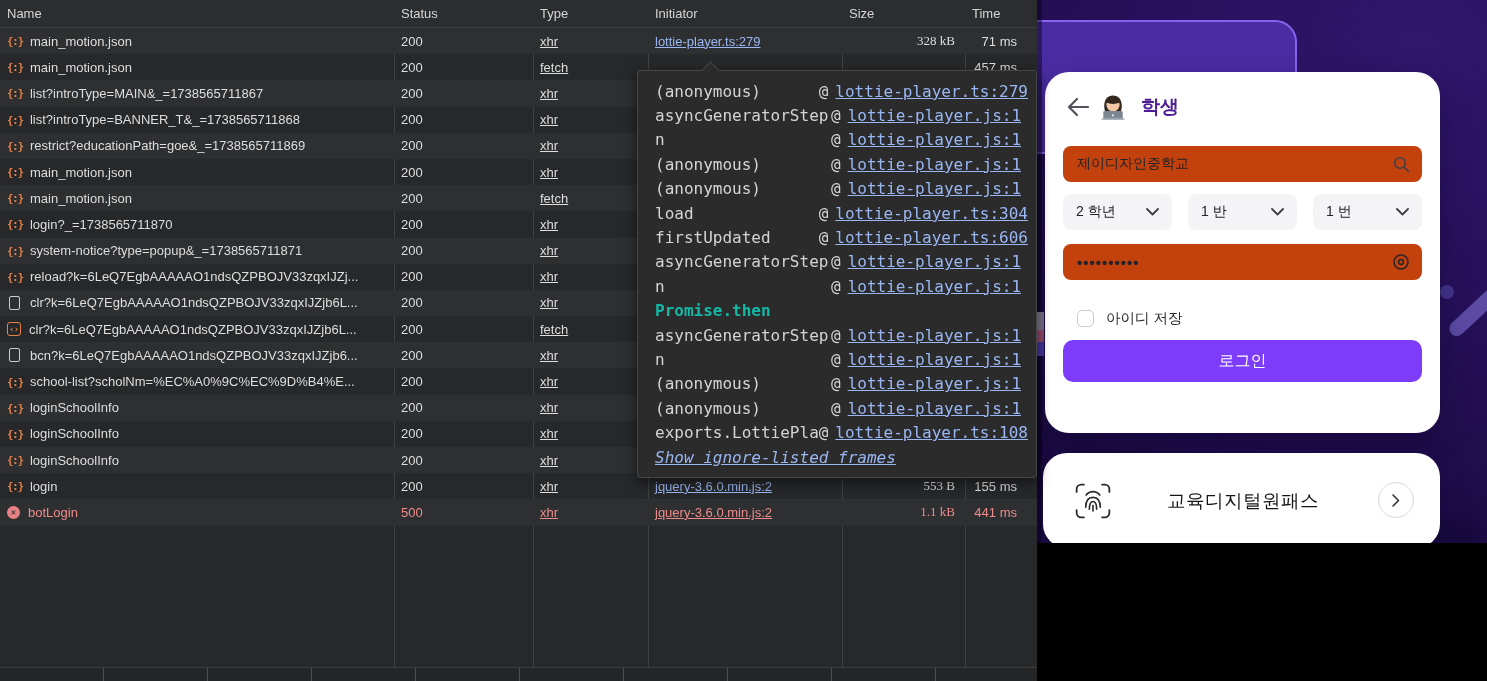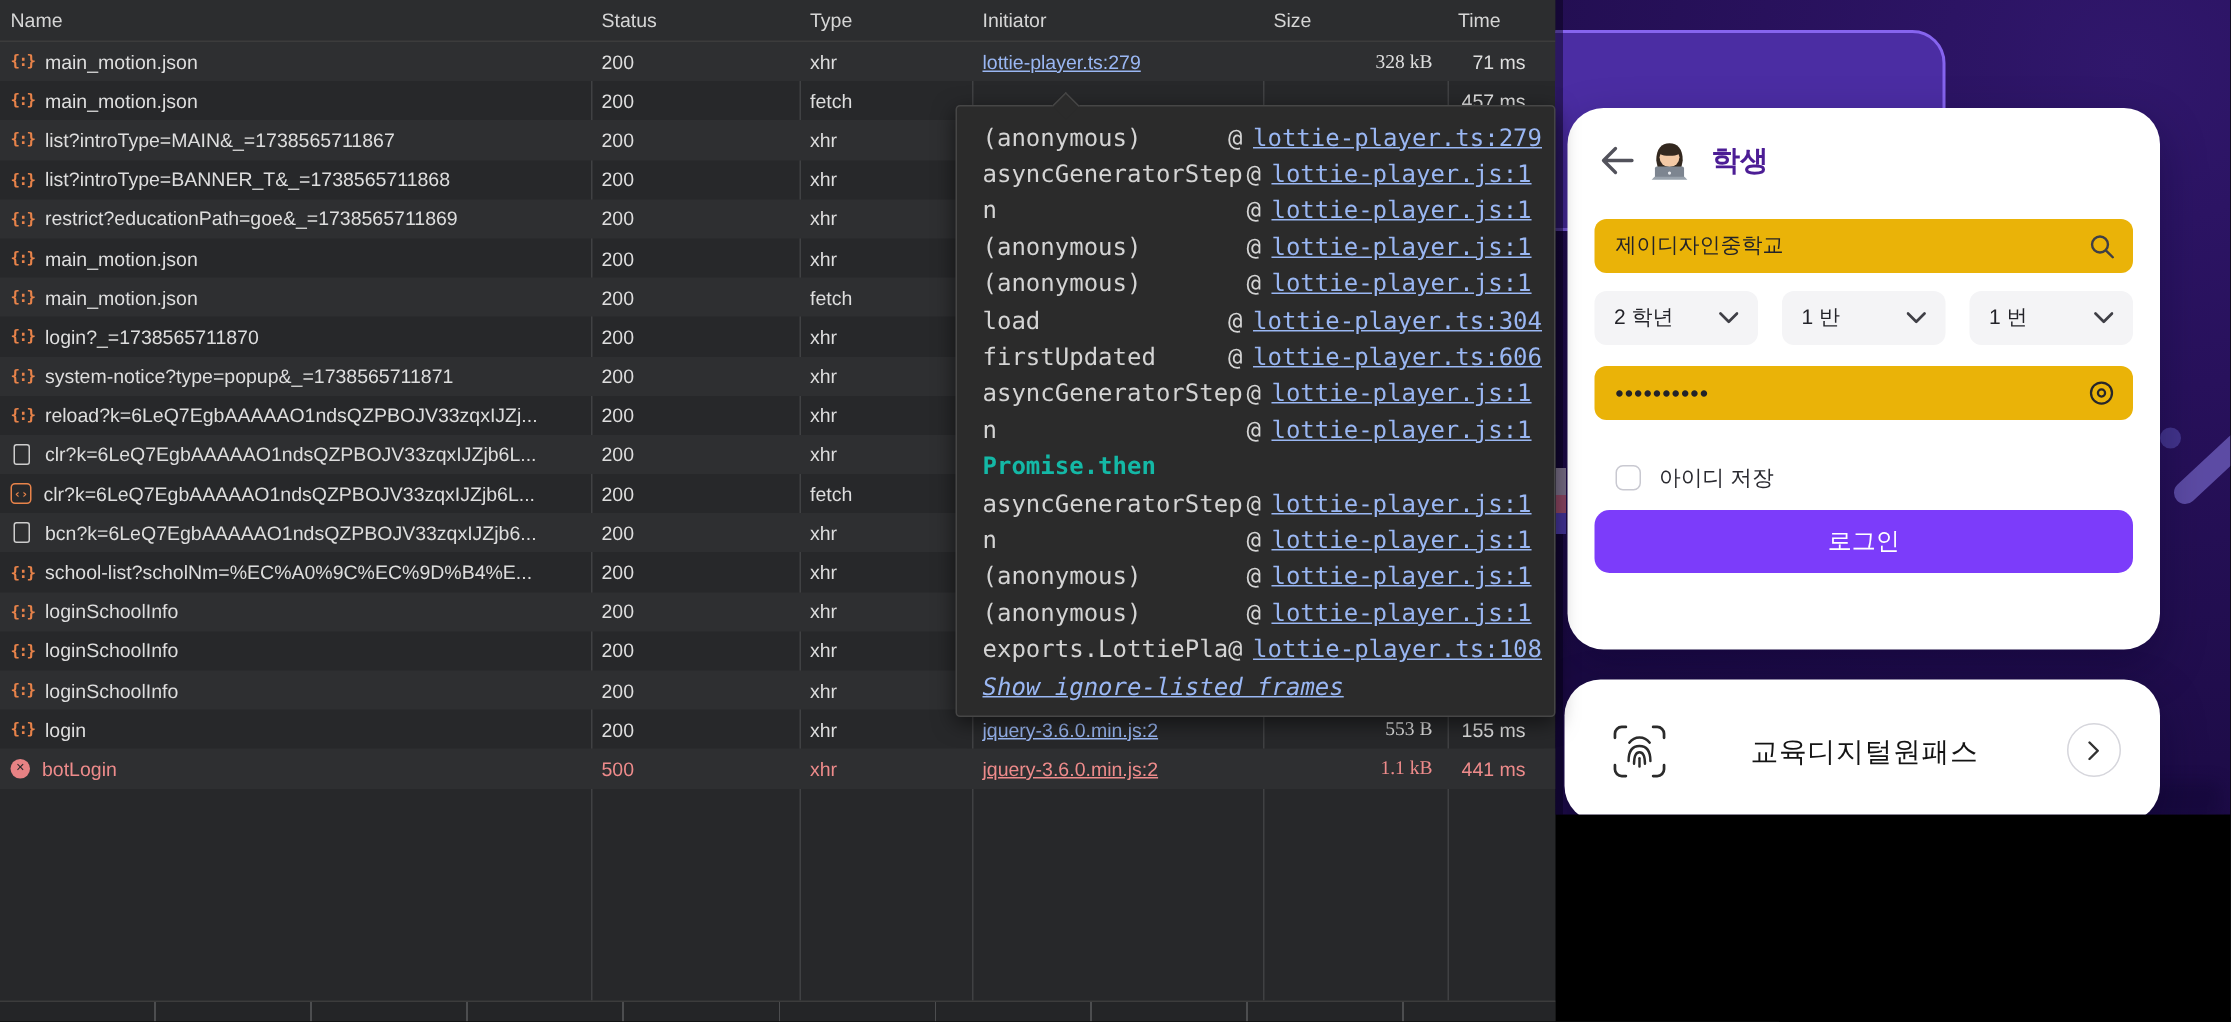--- a/index.html
+++ b/index.html
@@ -14,21 +14,21 @@
   .net-header{position:absolute;left:0;top:0;right:0;height:27px;display:flex;
               background:#2c2d2f;border-bottom:1px solid #3c3c3c;z-index:2;
               color:#d6d6d6;}
   .hcell{box-sizing:border-box;padding:6px 0 0 7px;height:27px;}
   .rows{position:absolute;left:0;top:28px;right:0;z-index:2;}
   .row{display:flex;height:26.2px;align-items:center;}
   .row:nth-child(odd){background:#2e2f31;}
   .cell{box-sizing:border-box;padding-left:7px;white-space:nowrap;overflow:hidden;}
   .c-name{width:394px;display:flex;align-items:center;}
   .c-status{width:139px;}
-  .c-type{width:115px;}
+  .c-type{width:115px;text-decoration:underline;}
   .c-init{width:194px;}
   .c-size{width:123px;text-align:right;padding-right:10px;font-family:Liberation Serif, serif;}
   .c-time{width:72px;text-align:right;padding-right:20px;}
   .ricon{flex:0 0 14px;height:14px;margin-right:7px;display:flex;
          align-items:center;justify-content:center;font-family:"DejaVu Sans Mono",monospace;}
   .ricon.json{color:#e8834a;font-weight:bold;font-size:10.5px;letter-spacing:-1px;}
   .ricon.doc{width:9px;height:12px;flex:0 0 9px;margin:0 10px 0 2px;
              border:1px solid #cdcdcd;border-radius:2px;}
   .ricon.fetch{width:12px;height:12px;flex:0 0 12px;border:1.5px solid #e8834a;
                border-radius:3px;color:#e8834a;font-size:8px;font-weight:bold;margin-right:8px;}
@@ -81,21 +81,21 @@
   .card{position:absolute;background:#fff;border-radius:24px;
         box-shadow:0 12px 30px rgba(10,0,40,.35);}
   .card1{left:8px;top:72px;width:395px;height:361px;}
   .card2{left:6px;top:453px;width:397px;height:95px;}
 
   .card-head{position:absolute;left:20px;top:20px;display:flex;align-items:center;}
   .back-btn{width:26px;height:26px;display:flex;align-items:center;justify-content:center;cursor:pointer;}
   .avatar{margin-left:6px;margin-right:12px;display:flex;}
   .page-title{font-size:19px;font-weight:bold;color:#4c1d95;}
 
-  .field{position:absolute;left:18px;width:359px;height:36px;background:#eab308;
+  .field{position:absolute;left:18px;width:359px;height:36px;background:#c2410c;
          border-radius:8px;box-sizing:border-box;display:flex;align-items:center;justify-content:flex-end;}
   .school-field{top:74px;}
   .pwd-field{top:172px;}
   .field input{border:0;outline:0;background:transparent;flex:1;
                font-family:"Liberation Sans","DejaVu Sans",sans-serif;
                font-size:14px;color:#232329;padding:0 0 0 14px;}
   .pwd-field input{font-size:15px;letter-spacing:1px;font-weight:bold;}
   .field .ficon{margin-right:12px;display:flex;cursor:pointer;}
 
   .select-row{position:absolute;left:18px;top:122px;width:359px;display:flex;gap:16px;}

